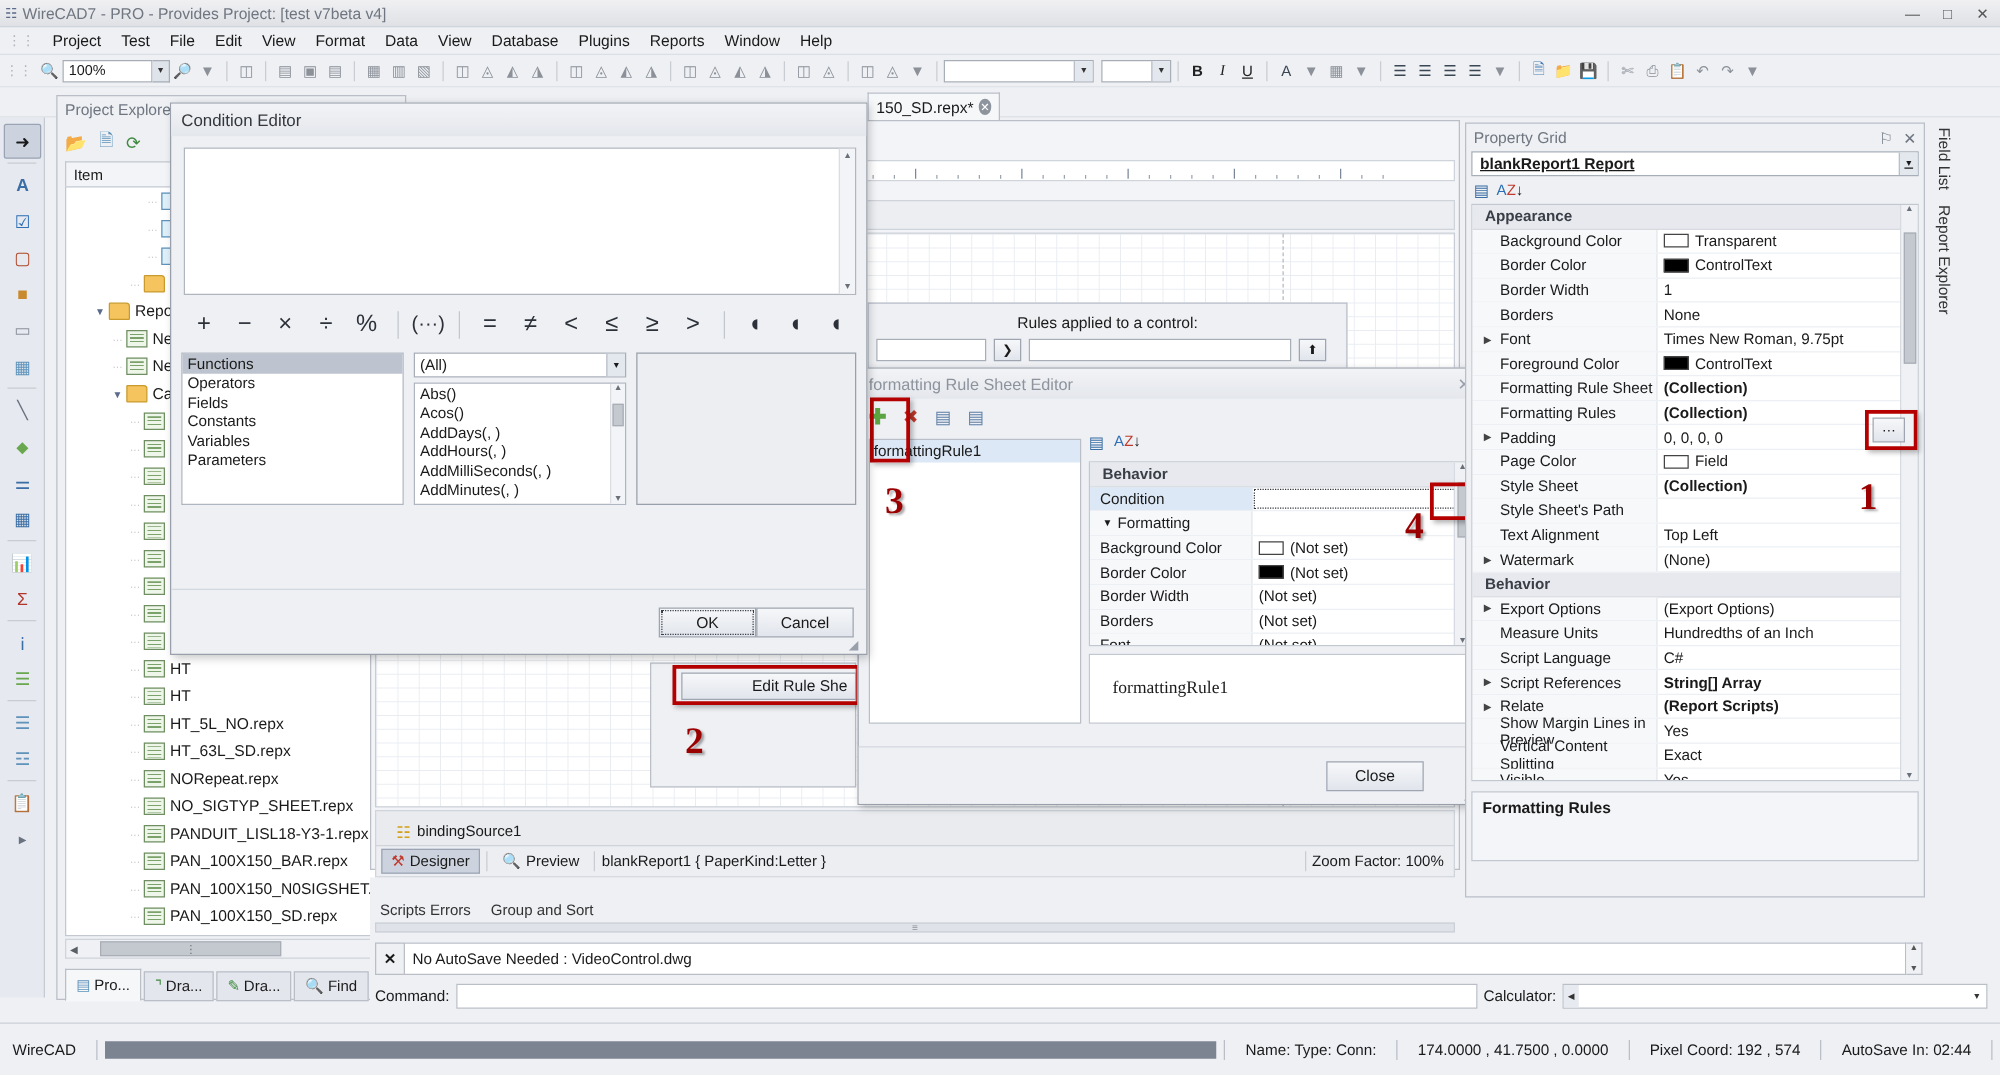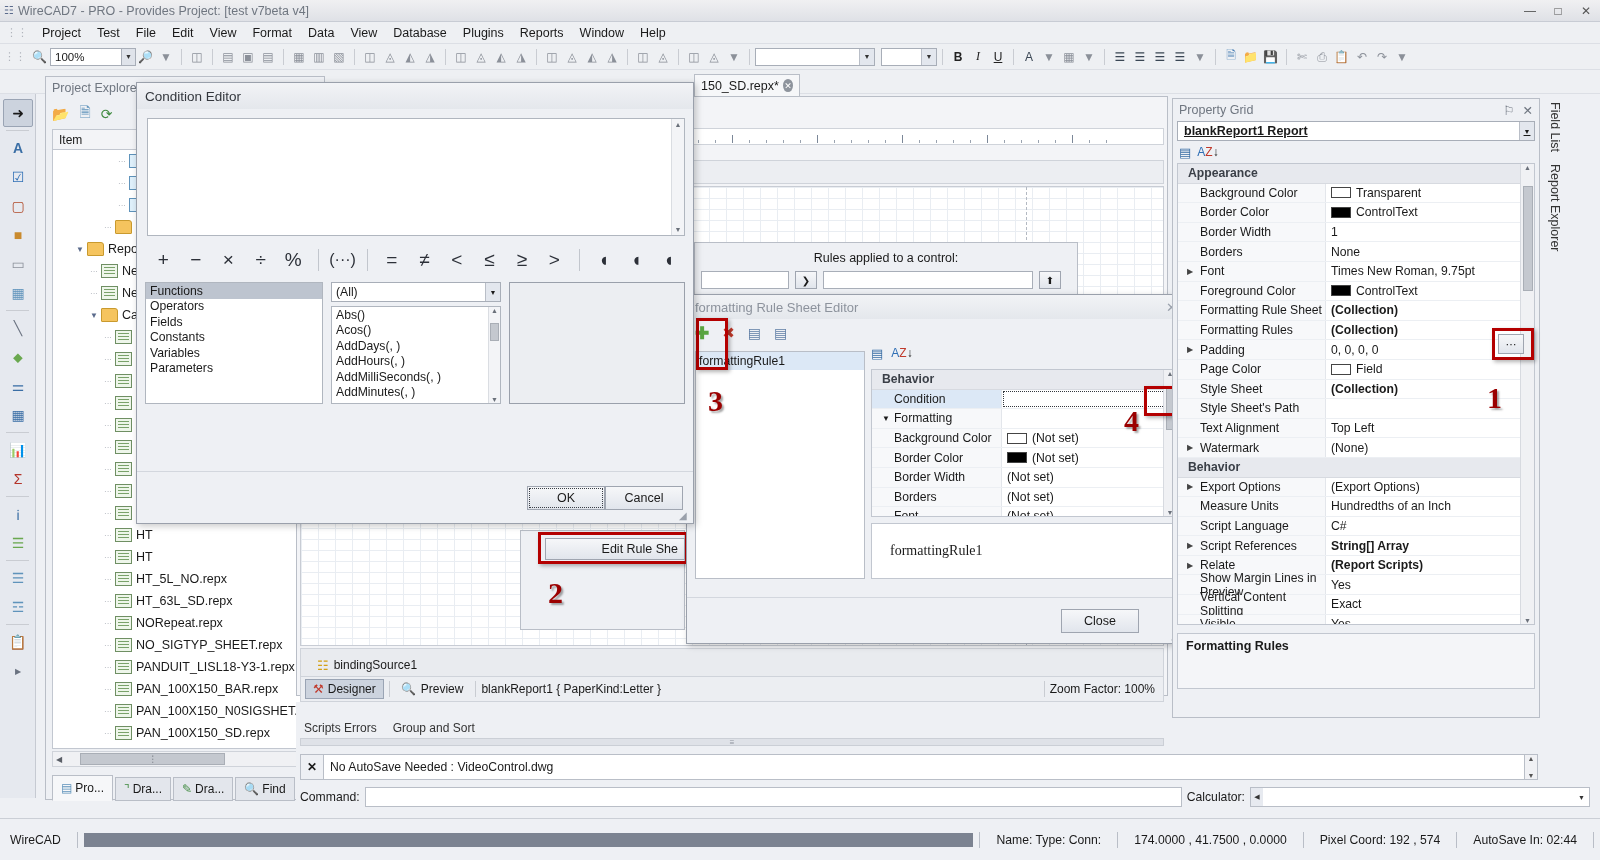--- a/index.html
+++ b/index.html
@@ -207,21 +207,21 @@
   #rulesheet .rs-title .x { margin-left:auto; color:#9aa0ab; font-size:13px; }
   #rulesheet .rs-tools { height:28px; display:flex; align-items:center; padding-left:8px; gap:13px; }
   #rulesheet .rs-list { position:absolute; left:8px; top:56px; width:170px; height:228px;
      background:#fff; border:1px solid #b9bec7; }
   #rulesheet .rs-list .item { height:18px; background:#dce8f6; padding-left:3px; font-size:12.2px;
      display:flex; align-items:center; }
   #rulesheet .rs-pg { position:absolute; left:184px; top:48px; width:306px; height:236px; }
   #rulesheet .rs-pgbtns { height:20px; display:flex; align-items:center; gap:8px; }
   #rulesheet .rs-pgrows { position:absolute; left:0; top:26px; width:306px; height:148px;
      background:#fff; border:1px solid #c2c7d0; overflow:hidden; }
-  #rulesheet .rs-pgrows .pgrow .k { width:130px; padding-left:22px; }
+  #rulesheet .rs-pgrows .pgrow .k { width:130px; padding-left:8px; }
   #rulesheet .rs-preview { position:absolute; left:0; top:180px; width:306px; height:56px;
      background:#fff; border:1px solid #c2c7d0; display:flex; align-items:center; padding-left:18px;
      font-family:"Liberation Serif", serif; font-size:14px; }
   #rulesheet .rs-vsb { position:absolute; right:0; top:0; width:13px; height:100%; background:#f0f1f4; border-left:1px solid #d7dae0; }
   #rulesheet .rs-vsb .thumb { position:absolute; left:2px; top:16px; width:9px; height:44px; background:#c4c8cf; border:1px solid #a9aeb6; }
   #rulesheet .rs-foot { position:absolute; left:0; bottom:0; width:100%; height:46px;
      border-top:1px solid #d3d7de; background:#eef0f4; }
   .wbtn { height:24px; min-width:78px; padding:0 12px; background:linear-gradient(#f6f7f9,#e1e5ec);
      border:1px solid #9fa5b0; font-size:12.5px; display:flex; align-items:center; justify-content:center; }
   .wbtn.focus { outline:1px dotted #3a3f47; outline-offset:-3px; }

